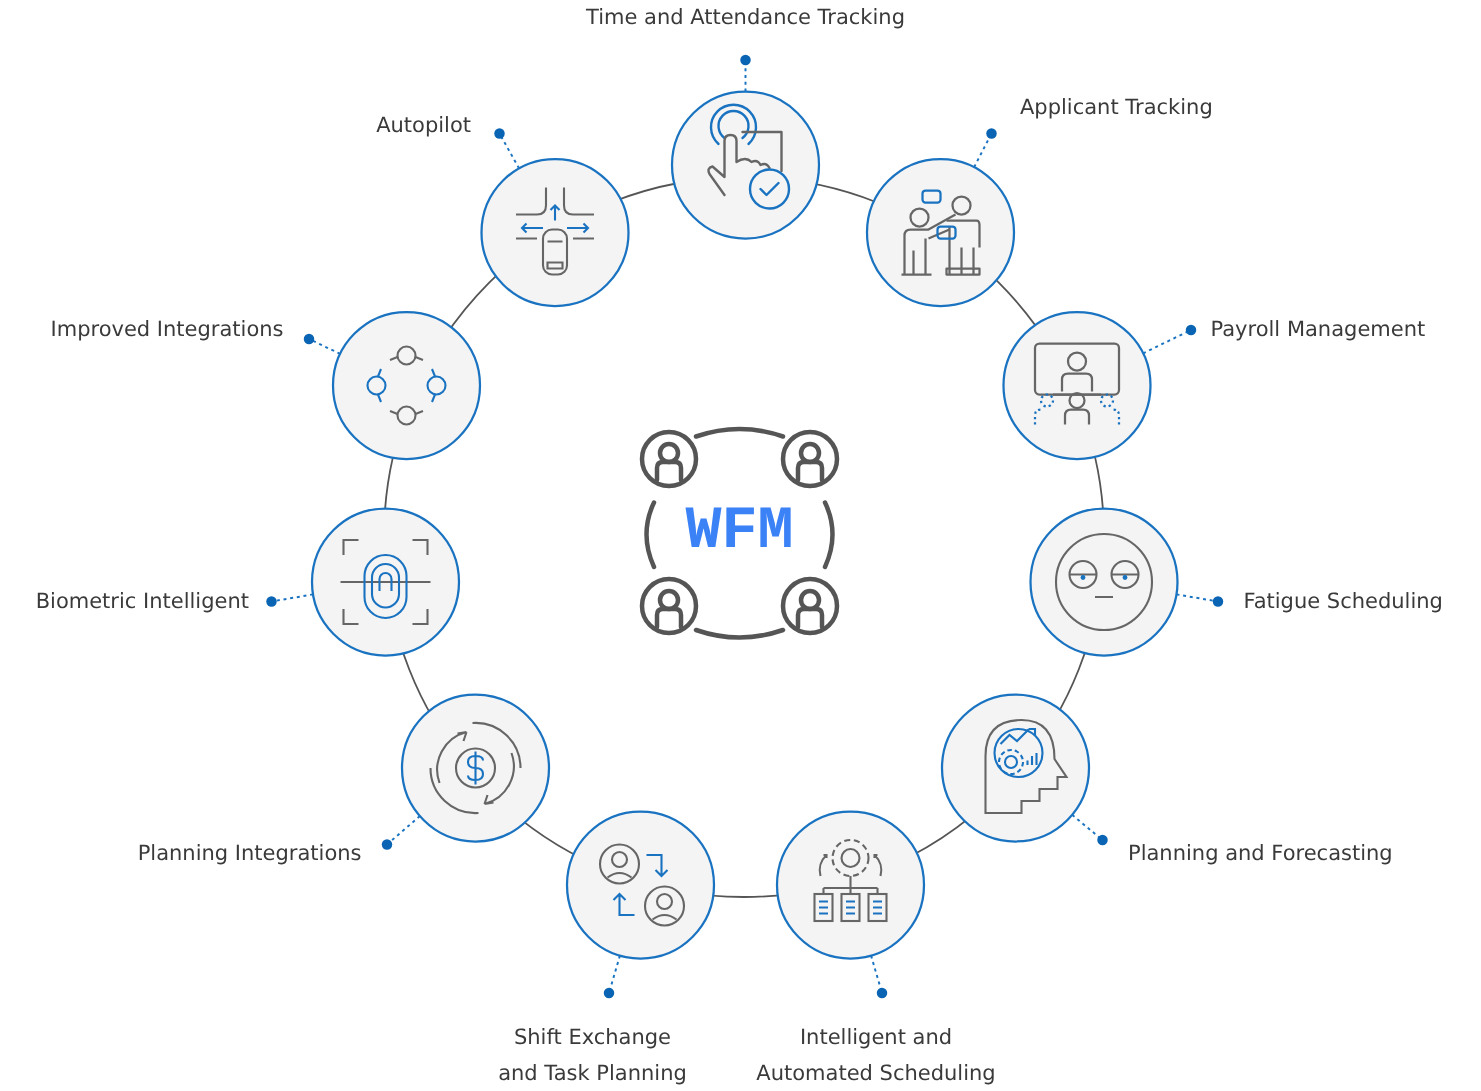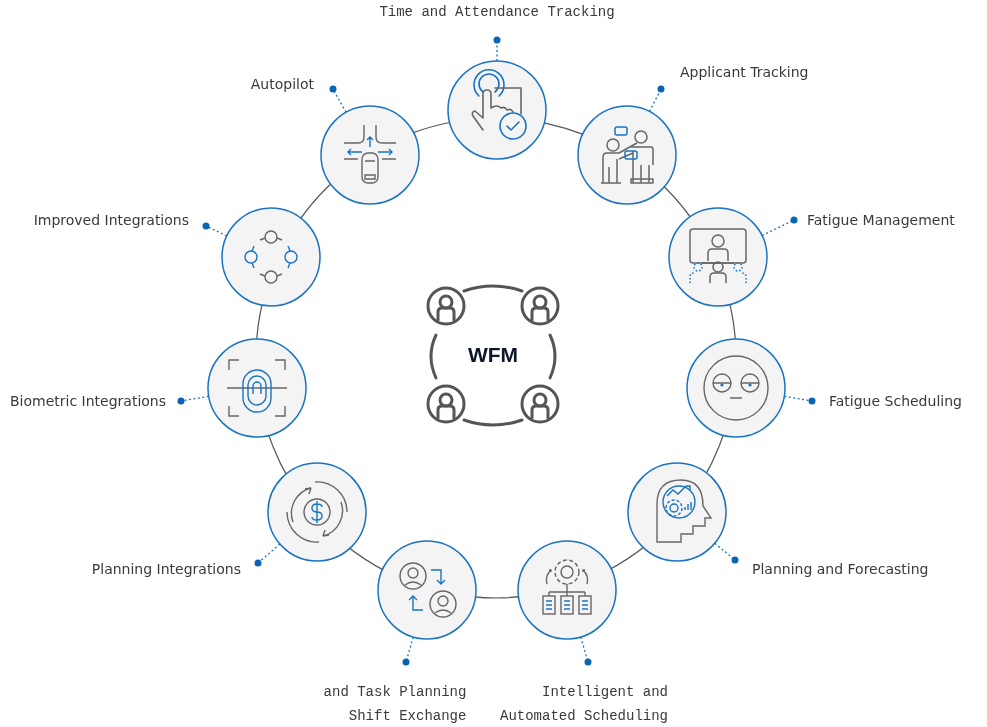--- a/index.html
+++ b/index.html
@@ -1,23 +1,23 @@
 <!DOCTYPE html>
 <html><head>
   <meta charset="utf-8">
   <style>
     html, body { margin:0; padding:0; background:#ffffff; }
     body { width:987px; height:727px; position:relative; overflow:hidden; font-family:"Liberation Sans", sans-serif; }
     #diagram { position:absolute; left:0; top:0; }
     .label { position:absolute; font-family:"DejaVu Sans", sans-serif; font-size:14px; color:#3a3a3a; line-height:24px; white-space:nowrap; }
-    .label.center { text-align:right; transform:translateX(-50%);font-family:Liberation Mono, monospace; }
+    .label.center { text-align:center; transform:translateX(-50%); }
     .label.right { text-align:right; transform:translateX(-100%); }
     .label.left { text-align:right; }
     .label span { display:block; }
-    .hub-text { position:absolute; left:493px; top:355px; transform:translate(-50%,-50%); font-family:Liberation Sans, sans-serif; font-weight:bold; font-size:21px; color:#0f172a; }
+    .hub-text { position:absolute; left:493px; top:355px; transform:translate(-50%,-50%); font-family:Liberation Mono, monospace; font-weight:bold; font-size:40px; color:#3b82f6; }
   </style>
 </head>
 <body>
 
 <svg id="diagram" width="987" height="727" viewBox="0 0 987 727" xmlns="http://www.w3.org/2000/svg">
 
   <circle cx="496" cy="358" r="240" fill="none" stroke="#555" stroke-width="1.2"></circle>
 
   <g stroke="#555" stroke-width="3" fill="none" stroke-linecap="round">
     <path d="M464 291 Q493 281 522 291"></path>
@@ -228,41 +228,41 @@
 
 <div class="hub-text">WFM</div>
 <div id="labels-layer">
     <div class="label center" style="left: 497px; top: 0px;">
       <span>Time and Attendance Tracking</span>
     </div>
     <div class="label left" style="left: 680px; top: 60px;">
       <span>Applicant Tracking</span>
     </div>
     <div class="label left" style="left: 807px; top: 208px;">
-      <span>Fatigue Management</span>
+      <span>Payroll Management</span>
     </div>
     <div class="label left" style="left: 829px; top: 389px;">
       <span>Fatigue Scheduling</span>
     </div>
     <div class="label left" style="left: 752px; top: 557px;">
       <span>Planning and Forecasting</span>
     </div>
     <div class="label center" style="left: 584px; top: 680px;">
       <span>Intelligent and</span>
       <span>Automated Scheduling</span>
     </div>
     <div class="label center" style="left: 395px; top: 680px;">
+      <span>Shift Exchange</span>
       <span>and Task Planning</span>
-      <span>Shift Exchange</span>
     </div>
     <div class="label right" style="left: 241px; top: 557px;">
       <span>Planning Integrations</span>
     </div>
     <div class="label right" style="left: 166px; top: 389px;">
-      <span>Biometric Integrations</span>
+      <span>Biometric Intelligent</span>
     </div>
     <div class="label right" style="left: 189px; top: 208px;">
       <span>Improved Integrations</span>
     </div>
     <div class="label right" style="left: 314px; top: 72px; text-align: right;">
       <span>Autopilot</span>
     </div>
   </div>
 
 </body></html>

